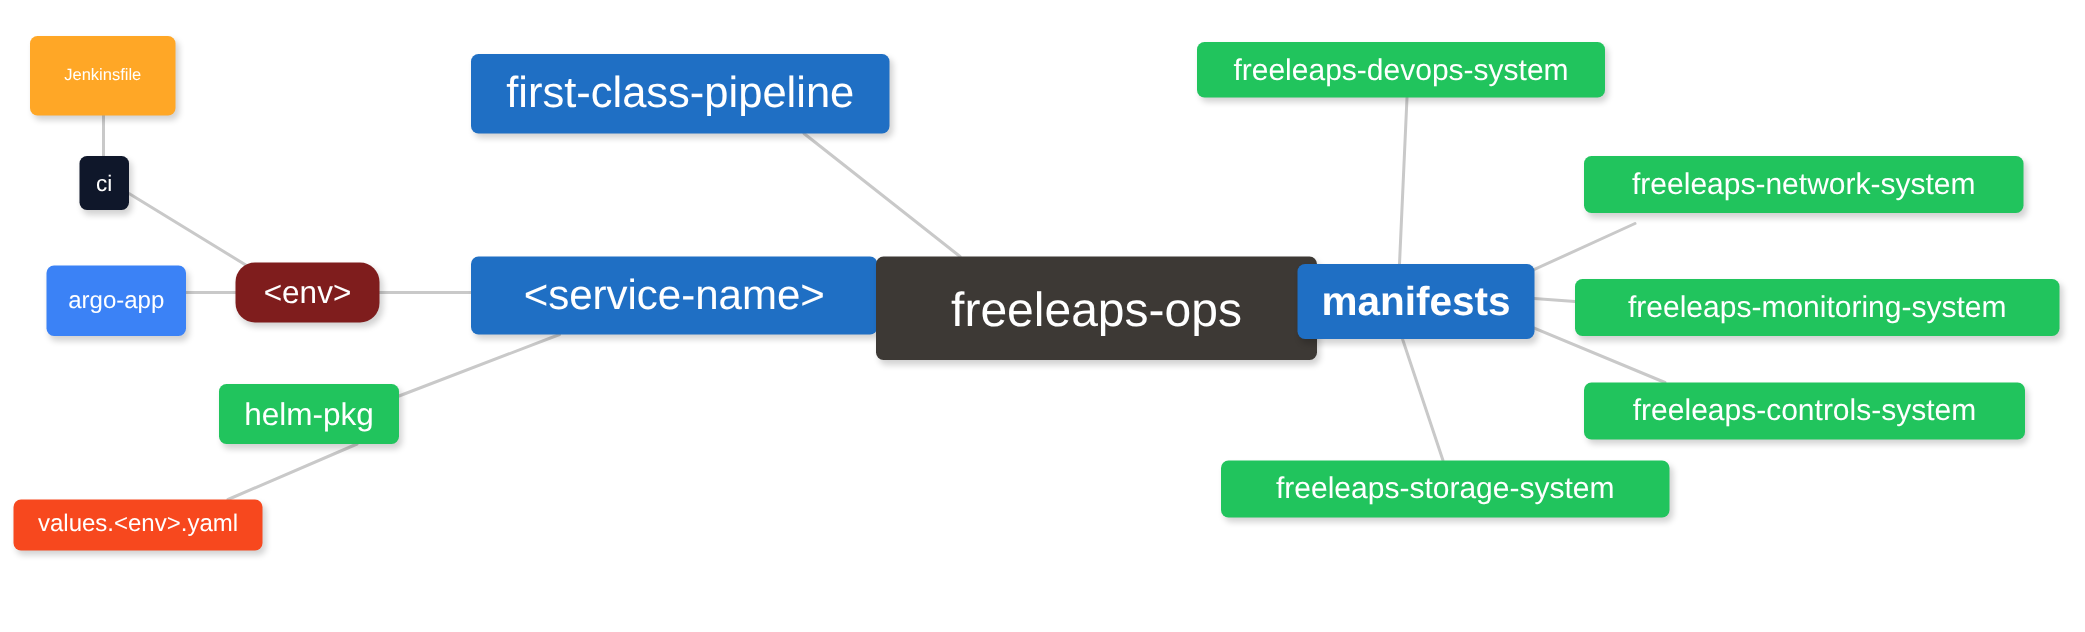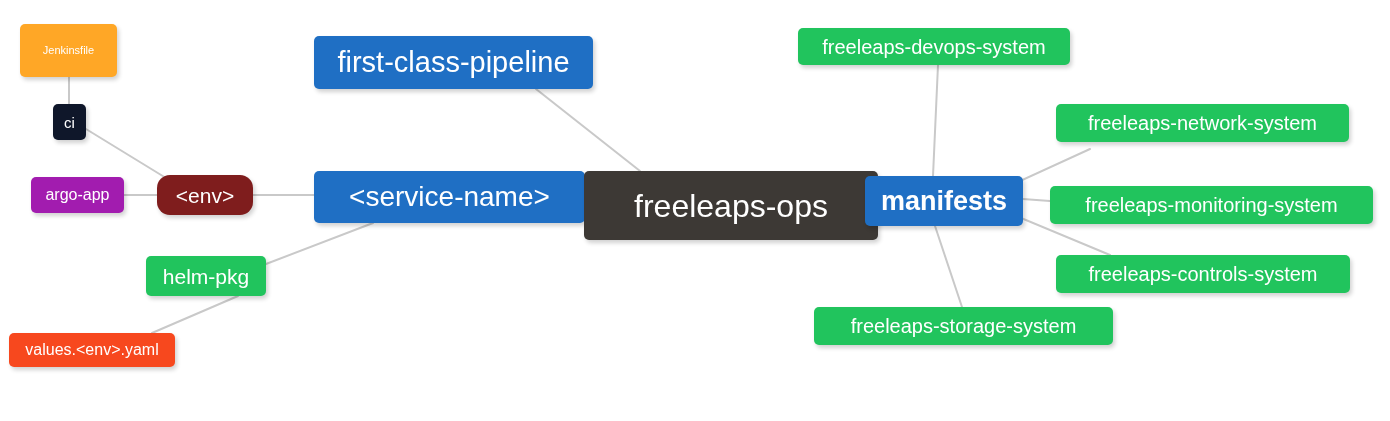--- a/index.html
+++ b/index.html
@@ -61,21 +61,21 @@
       <line x1="1009" y1="213" x2="1110" y2="255" stroke="#c9c9c9" stroke-width="2" stroke-linecap="round"></line>
       <line x1="935" y1="226" x2="962" y2="307" stroke="#c9c9c9" stroke-width="2" stroke-linecap="round"></line>
     </svg>
   <div id="node-layer">
       <div class="node" style="left: 20px; top: 24px; width: 97px; height: 53px; background: rgb(255, 167, 38); font-size: 11px;">
         <span class="node-label">Jenkinsfile</span>
       </div>
       <div class="node" style="left: 53px; top: 104px; width: 33px; height: 36px; background: #0f172a; font-size: 15px;">
         <span class="node-label">ci</span>
       </div>
-      <div class="node" style="left: 31px; top: 177px; width: 93px; height: 36px; background: #a21caf; font-size: 16px;">
+      <div class="node" style="left: 31px; top: 177px; width: 93px; height: 47px; background: #3b82f6; font-size: 16px;">
         <span class="node-label">argo-app</span>
       </div>
       <div class="node" style="left: 157px; top: 175px; width: 96px; height: 40px; background: #7f1d1d; font-size: 21px; border-radius: 13px;">
         <span class="node-label">&lt;env&gt;</span>
       </div>
       <div class="node" style="left: 146px; top: 256px; width: 120px; height: 40px; background: rgb(33, 196, 93); font-size: 21px;">
         <span class="node-label">helm-pkg</span>
       </div>
       <div class="node" style="left: 9px; top: 333px; width: 166px; height: 34px; background: rgb(247, 72, 30); font-size: 16px;">
         <span class="node-label">values.&lt;env&gt;.yaml</span>

